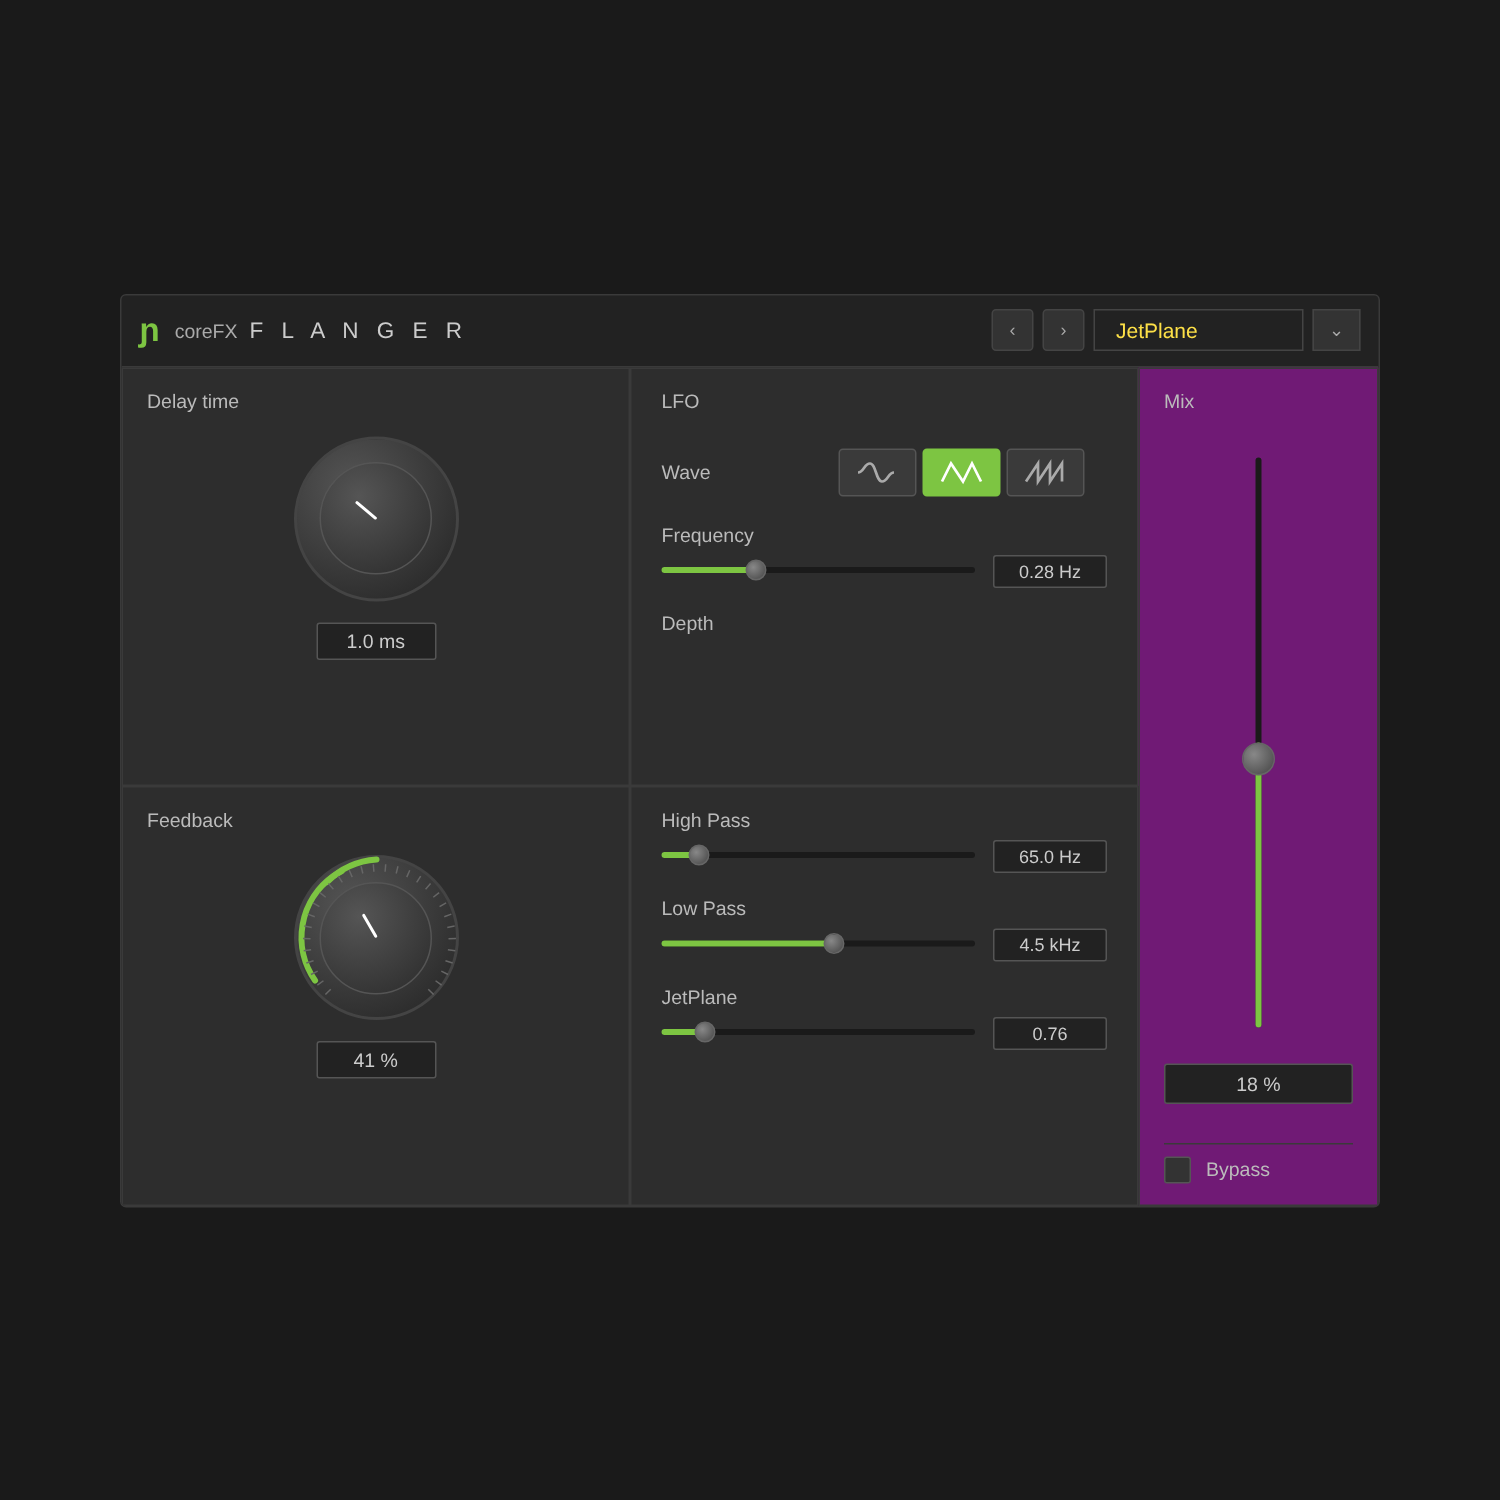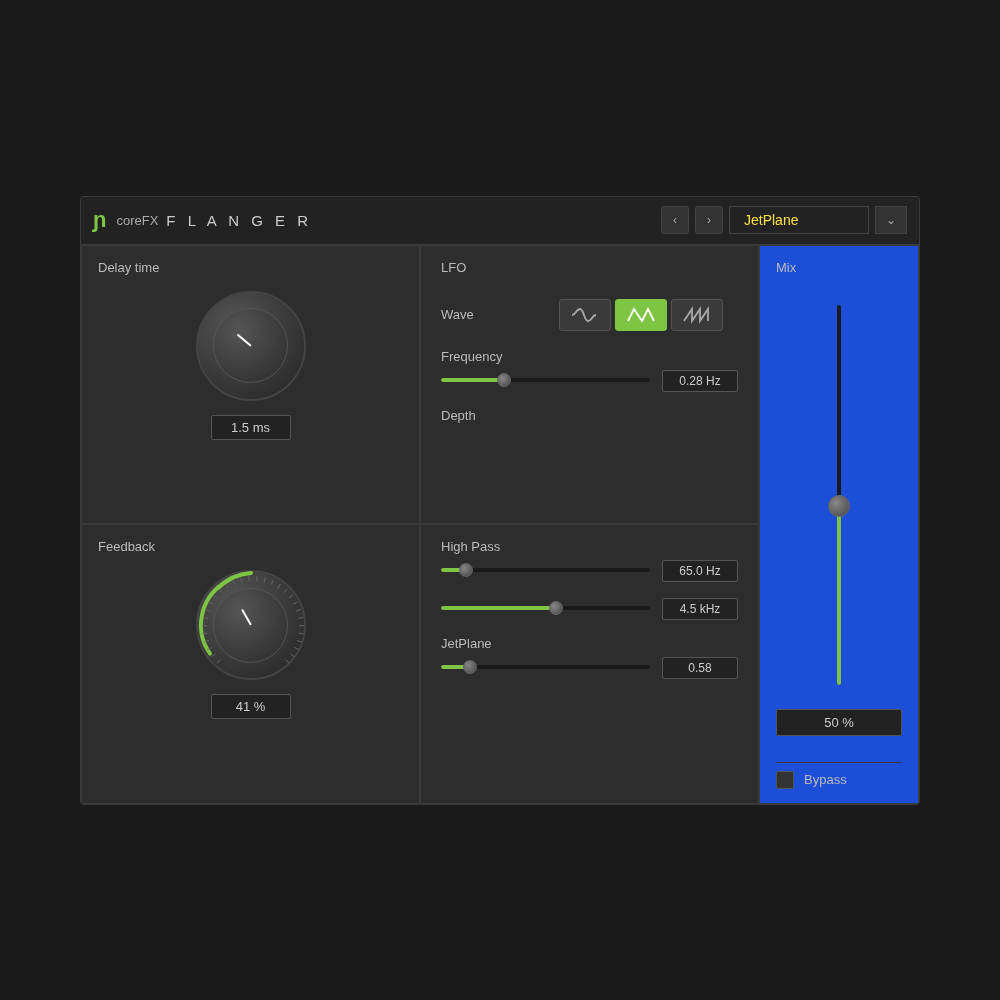--- a/index.html
+++ b/index.html
@@ -279,21 +279,21 @@
       border-radius: 2px;
     }
 
     
     .mix-panel {
       grid-column: 3;
       grid-row: 1 / 3;
       display: flex;
       flex-direction: column;
       padding: 14px 16px;
-      background: #1d4ed8;
+      background: #701a75;
       border: 1px solid #3a3a3a;
       gap: 16px;
     }
     .mix-panel .panel-title {
       margin-bottom: 14px;
     }
     .mix-value-box {
       border: 1px solid #555;
       background: #222;
       color: #ccc;
@@ -414,21 +414,21 @@
 
               <g id="ticks">
                 
               </g>
             </svg>
             <div class="knob-inner">
               <div class="knob-indicator" style="transform: translateX(-50%) rotate(-50deg);"></div>
             </div>
           </div>
         </div>
-        <div class="value-box">1.5 ms</div>
+        <div class="value-box">1.0 ms</div>
       </div>
     </div>
 
     <div class="panel lfo-panel">
       <div class="panel-title">LFO</div>
 
       <div class="wave-section">
         <span class="wave-label">Wave</span>
         <div class="wave-buttons">
           <div class="wave-btn">
@@ -469,21 +469,21 @@
 
     <div class="mix-panel">
       <div class="panel-title">Mix</div>
       <div style="flex:1; display:flex; flex-direction:column; align-items:center; position:relative; min-height:380px;">
 
         <div style="flex:1; width:4px; background:#1a1a1a; border-radius:2px; position:relative; margin: 0 auto;">
           <div style="position:absolute; bottom:0; left:0; width:4px; background:#7dc542; border-radius:2px; height:50%;"></div>
           <div style="width:22px; height:22px; background: radial-gradient(circle at 35% 35%, #888, #444); border-radius:50%; position:absolute; left:50%; transform:translateX(-50%); top:50%; cursor:pointer; border:1px solid #666;"></div>
         </div>
       </div>
-      <div class="mix-value-box">50 %</div>
+      <div class="mix-value-box">18 %</div>
       <div class="bypass-section">
         <div class="bypass-checkbox"></div>
         <span class="bypass-label">Bypass</span>
       </div>
     </div>
 
     <div class="panel feedback-panel">
       <div class="panel-title">Feedback</div>
       <div class="knob-container">
         <div class="knob-wrapper" style="position:relative;">
@@ -545,40 +545,41 @@
             <div class="slider-track">
               <div class="slider-fill" style="width: 12%;"></div>
               <div class="slider-thumb" style="left: calc(12% - 7px);"></div>
             </div>
           </div>
           <div class="slider-value">65.0 Hz</div>
         </div>
       </div>
 
       <div class="slider-row">
+        <div class="slider-label">Low Pass</div>
         <div class="slider-control">
           <div class="slider-track-container">
             <div class="slider-track">
               <div class="slider-fill" style="width: 55%;"></div>
               <div class="slider-thumb" style="left: calc(55% - 7px);"></div>
             </div>
           </div>
           <div class="slider-value">4.5 kHz</div>
         </div>
       </div>
 
       <div class="slider-row">
         <div class="slider-label">JetPlane</div>
         <div class="slider-control">
           <div class="slider-track-container">
             <div class="slider-track">
               <div class="slider-fill" style="width: 14%;"></div>
               <div class="slider-thumb" style="left: calc(14% - 7px);"></div>
             </div>
           </div>
-          <div class="slider-value">0.58</div>
+          <div class="slider-value">0.76</div>
         </div>
       </div>
 
     </div>
 
   </div>
 </div>
 
 </body></html>

